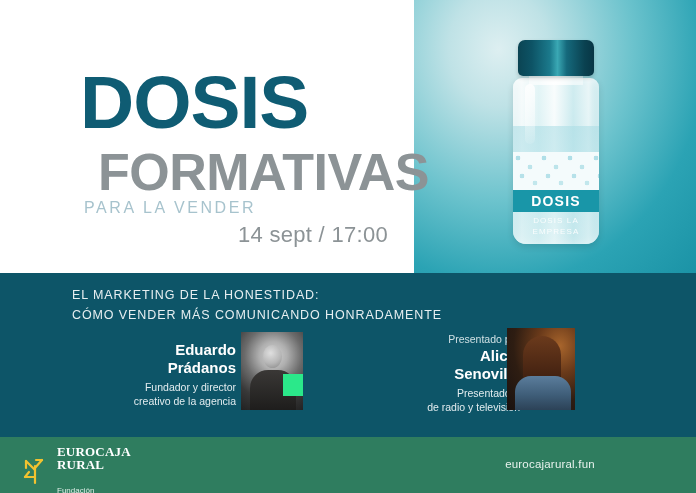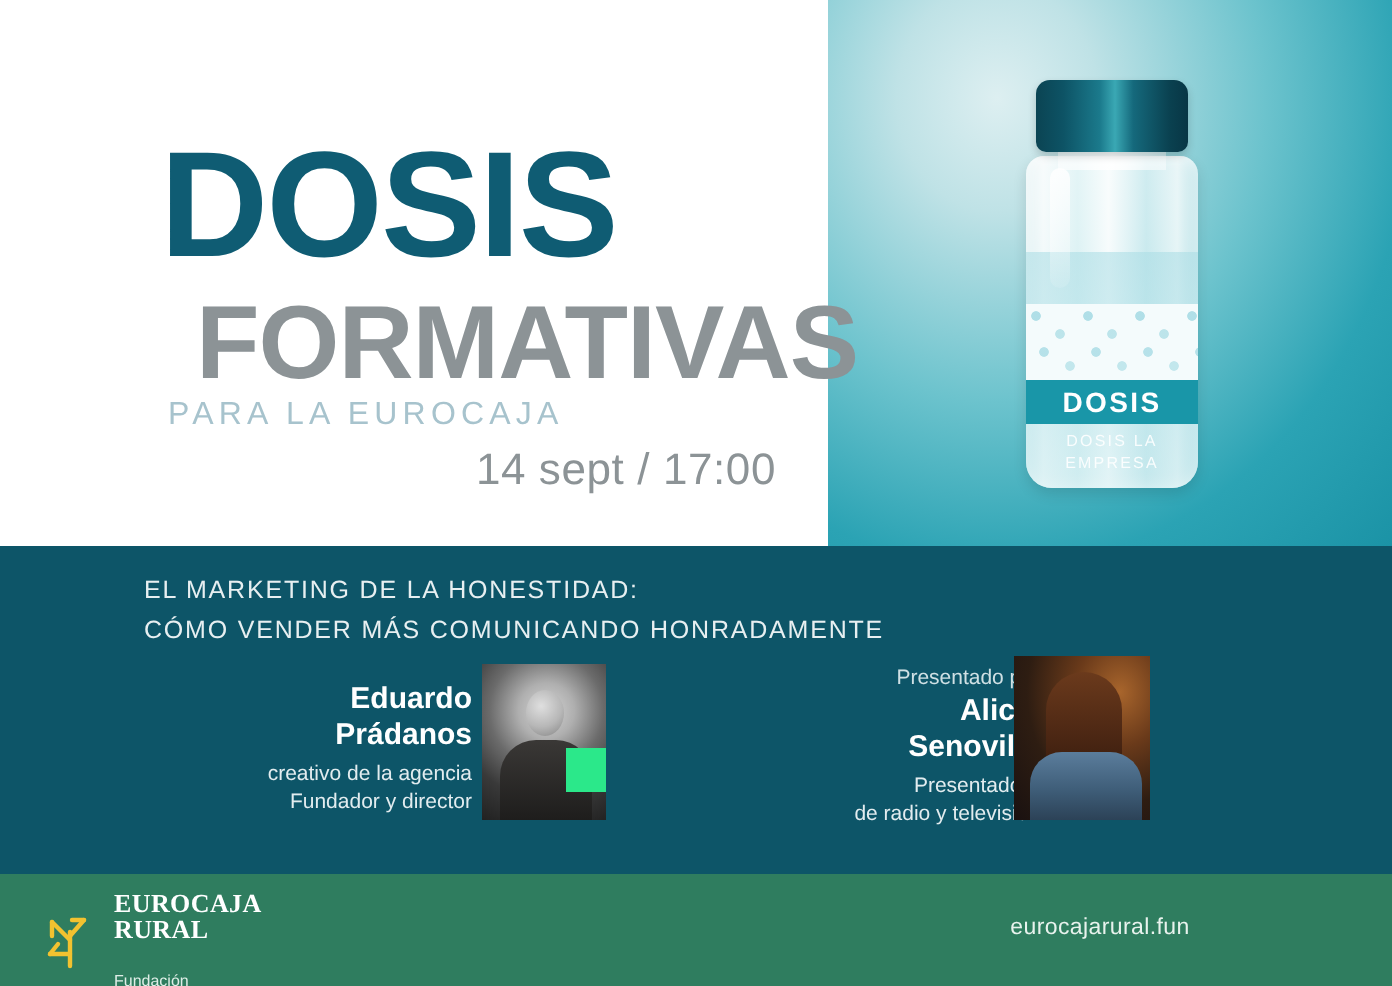--- a/index.html
+++ b/index.html
@@ -405,21 +405,21 @@
 
 <div class="poster">
 
   <div class="top-section">
     <div class="top-white"></div>
     <div class="top-teal"></div>
 
     <div class="title-block">
       <div class="t-dosis">DOSIS</div>
       <div class="t-formativas">FORMATIVAS</div>
-      <div class="t-para">PARA LA EUROCAJA</div>
+      <div class="t-para">PARA LA VENDER</div>
       <div class="t-date">14 sept / 17:00</div>
     </div>
 
     <div class="vial">
       <div class="vial-cap"></div>
       <div class="vial-neck"></div>
       <div class="vial-body">
         <div class="vial-liquid"></div>
       </div>
       <div class="vial-shine"></div>
@@ -439,22 +439,22 @@
       <div>EL MARKETING DE LA HONESTIDAD:</div>
       <div>CÓMO VENDER MÁS COMUNICANDO HONRADAMENTE</div>
     </div>
 
     <div class="sp1">
       <div class="sp1-name">
         <div>Eduardo</div>
         <div>Prádanos</div>
       </div>
       <div class="sp1-role">
+        <div>Fundador y director</div>
         <div>creativo de la agencia</div>
-        <div>Fundador y director</div>
       </div>
     </div>
   </div>
 
   <div class="photo1-wrap">
     <div class="photo1"></div>
     <div class="photo1-head"></div>
     <div class="photo1-torso"></div>
     <div class="photo1-accent"></div>
   </div>

